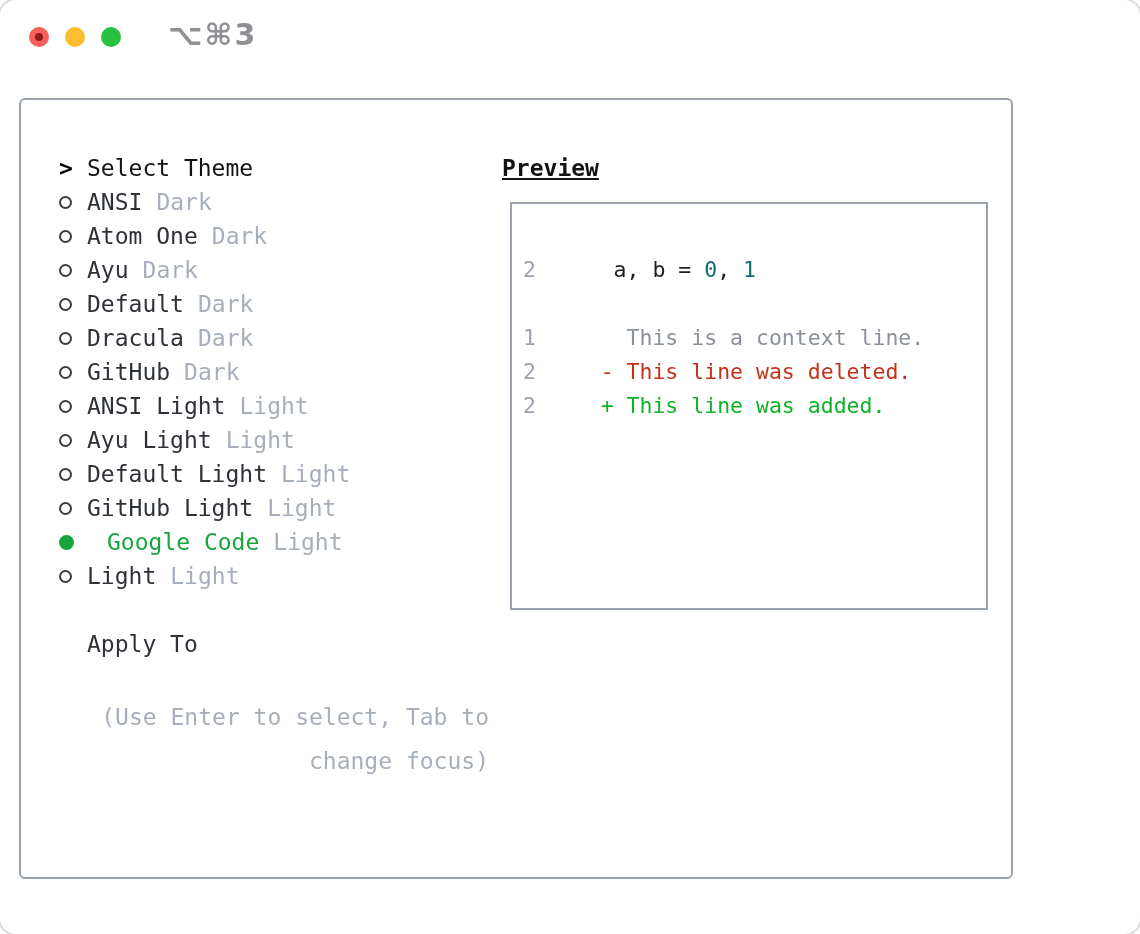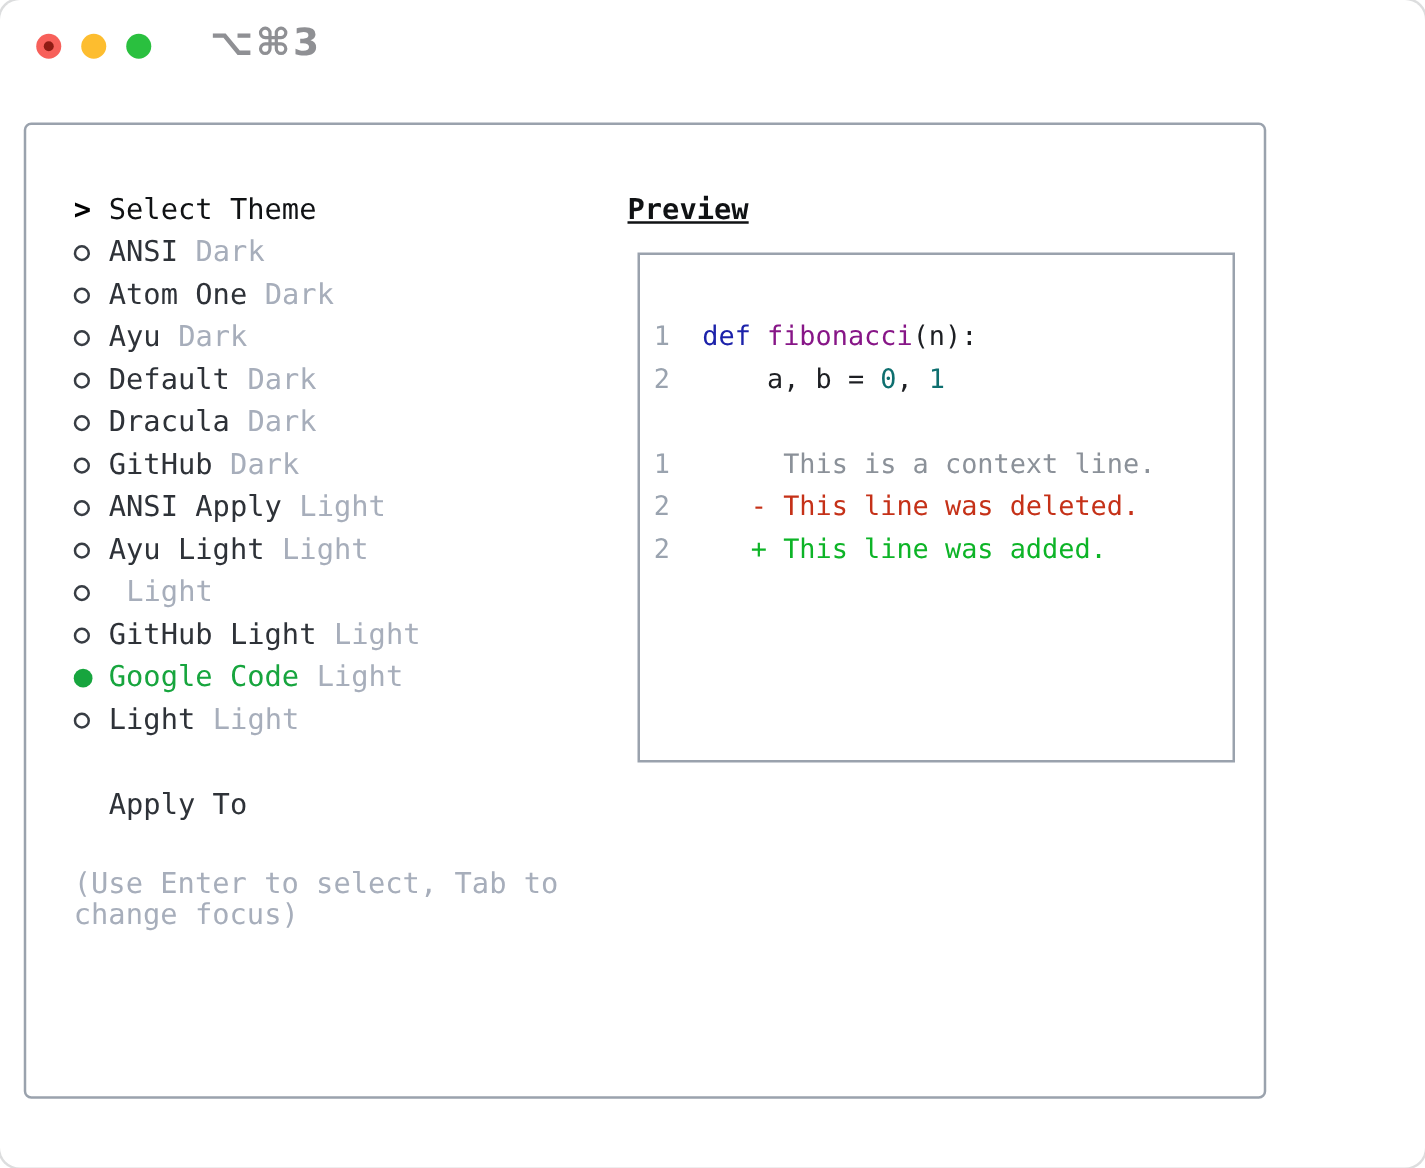--- a/index.html
+++ b/index.html
@@ -47,25 +47,25 @@
   }
   
   .left-col{position:absolute;left:38px;top:51px;font-size:23px;}
   .row{display:flex;align-items:center;height:34px;white-space:pre;}
   .cell{display:inline-flex;align-items:center;width:28px;flex-shrink:0;}
   .prompt{color:#000;font-weight:700;}
   .hdr{font-weight:400;color:var(--header-text);}
   .ring{width:13px;height:13px;border:2px solid #383d44;border-radius:50%;}
   .dot{width:15px;height:15px;background:var(--accent-green);border-radius:50%;}
   .name{color:var(--name-text);}
-  .name.sel{color:var(--accent-green);}
+  .name.sel{color:var(--accent-green);margin-left:20px;}
   .tag{color:var(--muted);margin-left:14px;}
   .spacer{height:34px;}
   .help{
-    color:var(--muted);max-width:430px;line-height:25px;white-space:normal;
+    color:var(--muted);max-width:430px;line-height:44px;white-space:normal;text-align:right;
   }
   
   .preview-title{
     position:absolute;left:481px;top:51px;height:34px;display:flex;align-items:center;
     font-size:23px;font-weight:700;color:var(--header-text);text-decoration:underline;
   }
   .preview-box{
     position:absolute;left:489px;top:102px;width:478px;height:408px;
     border:2px solid var(--border);background:#fff;
   }
@@ -107,23 +107,23 @@
         <span class="hdr">Select Theme</span>
       </div>
 
       <div id="theme-list">
           <div class="row"><span class="cell"><span class="ring"></span></span><span class="name">ANSI</span><span class="tag">Dark</span></div>
           <div class="row"><span class="cell"><span class="ring"></span></span><span class="name">Atom One</span><span class="tag">Dark</span></div>
           <div class="row"><span class="cell"><span class="ring"></span></span><span class="name">Ayu</span><span class="tag">Dark</span></div>
           <div class="row"><span class="cell"><span class="ring"></span></span><span class="name">Default</span><span class="tag">Dark</span></div>
           <div class="row"><span class="cell"><span class="ring"></span></span><span class="name">Dracula</span><span class="tag">Dark</span></div>
           <div class="row"><span class="cell"><span class="ring"></span></span><span class="name">GitHub</span><span class="tag">Dark</span></div>
-          <div class="row"><span class="cell"><span class="ring"></span></span><span class="name">ANSI Apply</span><span class="tag">Light</span></div>
+          <div class="row"><span class="cell"><span class="ring"></span></span><span class="name">ANSI Light</span><span class="tag">Light</span></div>
           <div class="row"><span class="cell"><span class="ring"></span></span><span class="name">Ayu Light</span><span class="tag">Light</span></div>
-          <div class="row"><span class="cell"><span class="ring"></span></span><span class="tag">Light</span></div>
+          <div class="row"><span class="cell"><span class="ring"></span></span><span class="name">Default Light</span><span class="tag">Light</span></div>
           <div class="row"><span class="cell"><span class="ring"></span></span><span class="name">GitHub Light</span><span class="tag">Light</span></div>
           <div class="row"><span class="cell"><span class="dot"></span></span><span class="name sel">Google Code</span><span class="tag">Light</span></div>
           <div class="row"><span class="cell"><span class="ring"></span></span><span class="name">Light</span><span class="tag">Light</span></div>
         </div>
 
       <div class="spacer"></div>
 
       <div class="row">
         <span class="cell"></span>
         <span class="name">Apply To</span>
@@ -132,21 +132,20 @@
 
       <div class="spacer"></div>
 
       <div class="help">(Use Enter to select, Tab to change focus)</div>
     </div>
 
     <div class="preview-title">Preview</div>
 
     <div class="preview-box">
       <div class="codewrap" id="codewrap">
-          <div class="cl"><span class="ln">1</span><span class="tk-kw">def</span><span class="tk-pl"> </span><span class="tk-fn">fibonacci</span><span class="tk-pl">(n):</span></div>
           <div class="cl"><span class="ln">2</span><span class="tk-pl">    a, b = </span><span class="tk-lit">0</span><span class="tk-pl">, </span><span class="tk-lit">1</span></div>
           <div class="cl"><span class="ln"></span></div>
           <div class="cl"><span class="ln">1</span><span class="tk-ctx">     This is a context line.</span></div>
           <div class="cl"><span class="ln">2</span><span class="tk-del">   - This line was deleted.</span></div>
           <div class="cl"><span class="ln">2</span><span class="tk-add">   + This line was added.</span></div>
         </div>
     </div>
 
   </div>
 </div>

